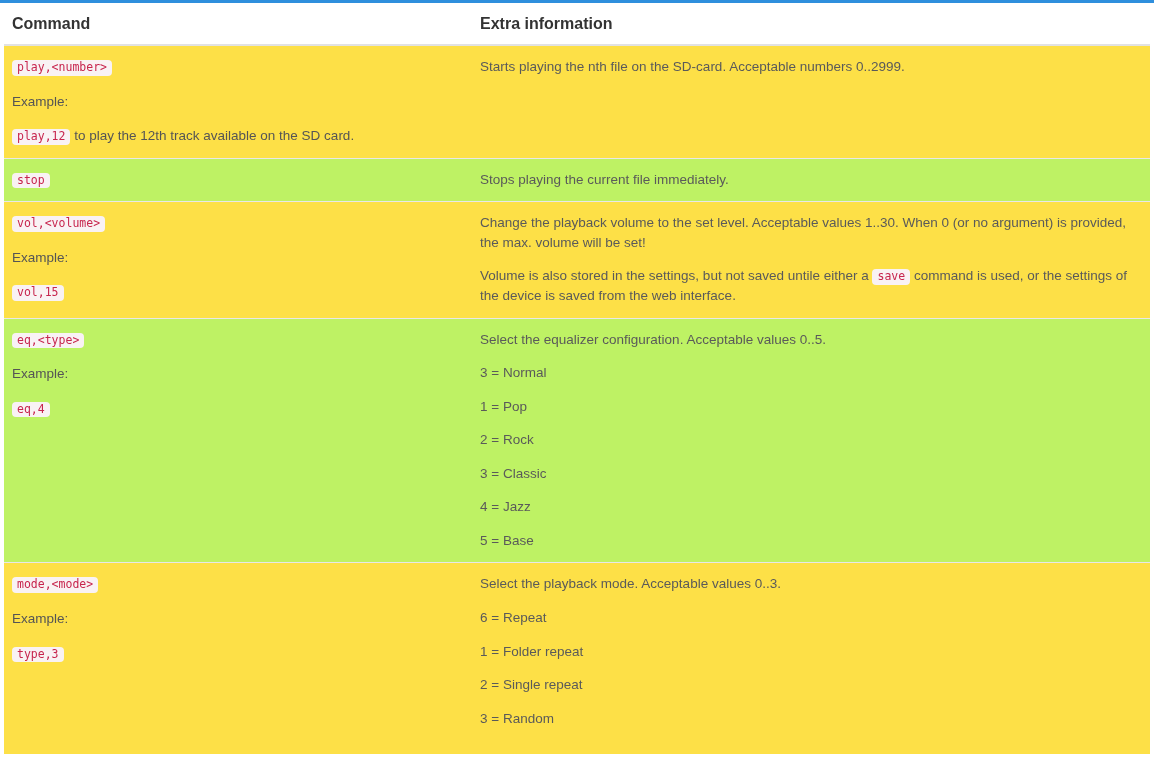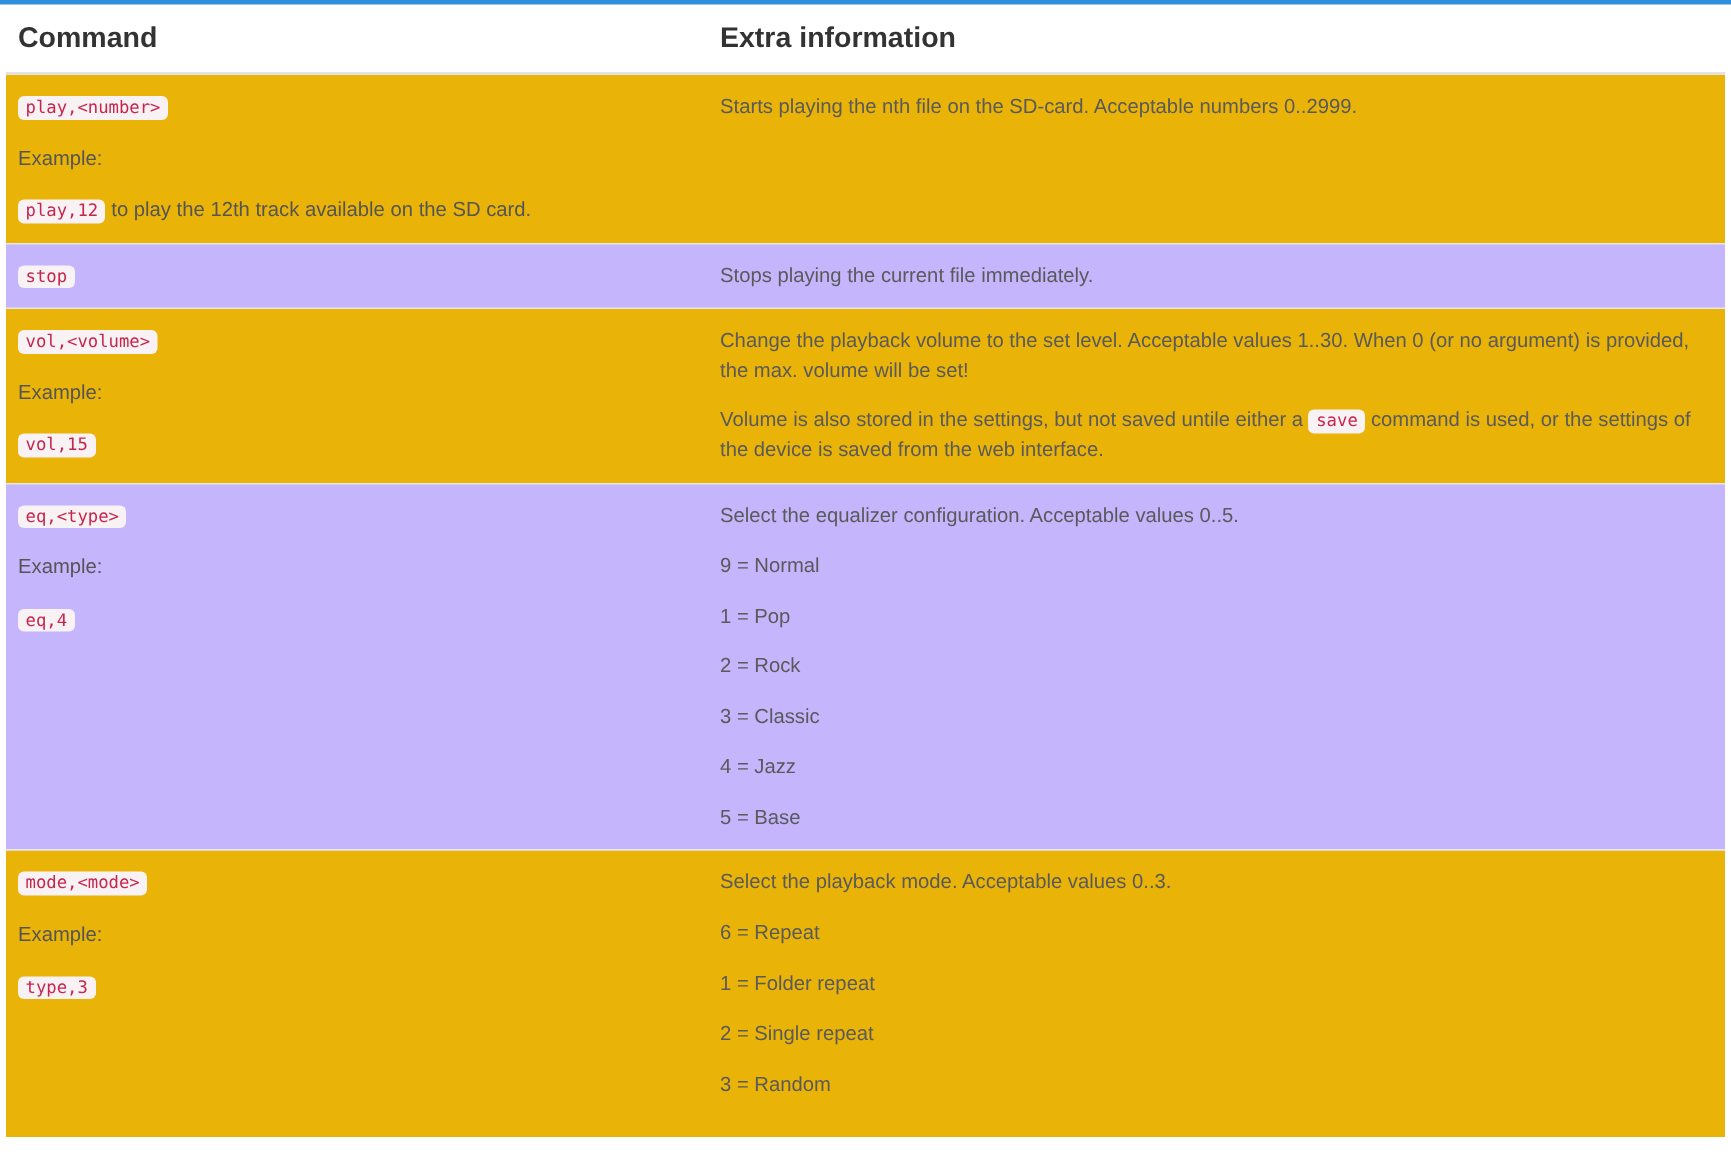--- a/index.html
+++ b/index.html
@@ -46,40 +46,40 @@
     margin: 0 4px;
     border-collapse: collapse;
     table-layout: fixed;
   }
   table.cmd-table col.col-command { width: 468px; }
   table.cmd-table col.col-extra { width: 678px; }
 
   thead th {
     text-align: left;
     font-weight: bold;
-    font-size: 19px;
+    font-size: 16px;
     color: #333333;
     padding: 12px 8px 11px 8px;
     border-bottom: 2px solid #e2e2e2;
     vertical-align: bottom;
   }
 
   tbody td {
     vertical-align: top;
     padding: 11px 8px 12px 8px;
     border-top: 1px solid #e8e8e8;
     line-height: 1.45;
     font-size: 13.5px;
     color: #555555;
   }
   tbody tr.row-odd td {
-    background: #c4b5fd;
+    background: #bef264;
   }
   tbody tr.row-even td {
-    background: #eab308;
+    background: #fde047;
   }
   tbody tr:first-child td { border-top: none; }
 
   
   code, .code {
     font-family: "DejaVu Sans Mono", "Liberation Mono", monospace;
     font-size: 11.5px;
     color: #c7254e;
     background-color: #f9f2f4;
     padding: 2px 5px 2px 5px;
@@ -162,21 +162,21 @@
           </td>
         </tr>
         <tr class="row-odd">
           <td class="cmd-cell">
             <div class="cell-line code-block"><code>eq,&lt;type&gt;</code></div>
             <div class="cell-line label-text">Example:</div>
             <div class="cell-line"><code>eq,4</code></div>
           </td>
           <td class="extra-cell">
             <div class="cell-line desc-text">Select the equalizer configuration. Acceptable values 0..5.</div>
-            <div class="opt-line desc-text">9 = Normal</div>
+            <div class="opt-line desc-text">3 = Normal</div>
             <div class="opt-line desc-text">1 = Pop</div>
             <div class="opt-line desc-text">2 = Rock</div>
             <div class="opt-line desc-text">3 = Classic</div>
             <div class="opt-line desc-text">4 = Jazz</div>
             <div class="opt-line desc-text">5 = Base</div>
           </td>
         </tr>
         <tr class="row-even">
           <td class="cmd-cell">
             <div class="cell-line code-block"><code>mode,&lt;mode&gt;</code></div>

